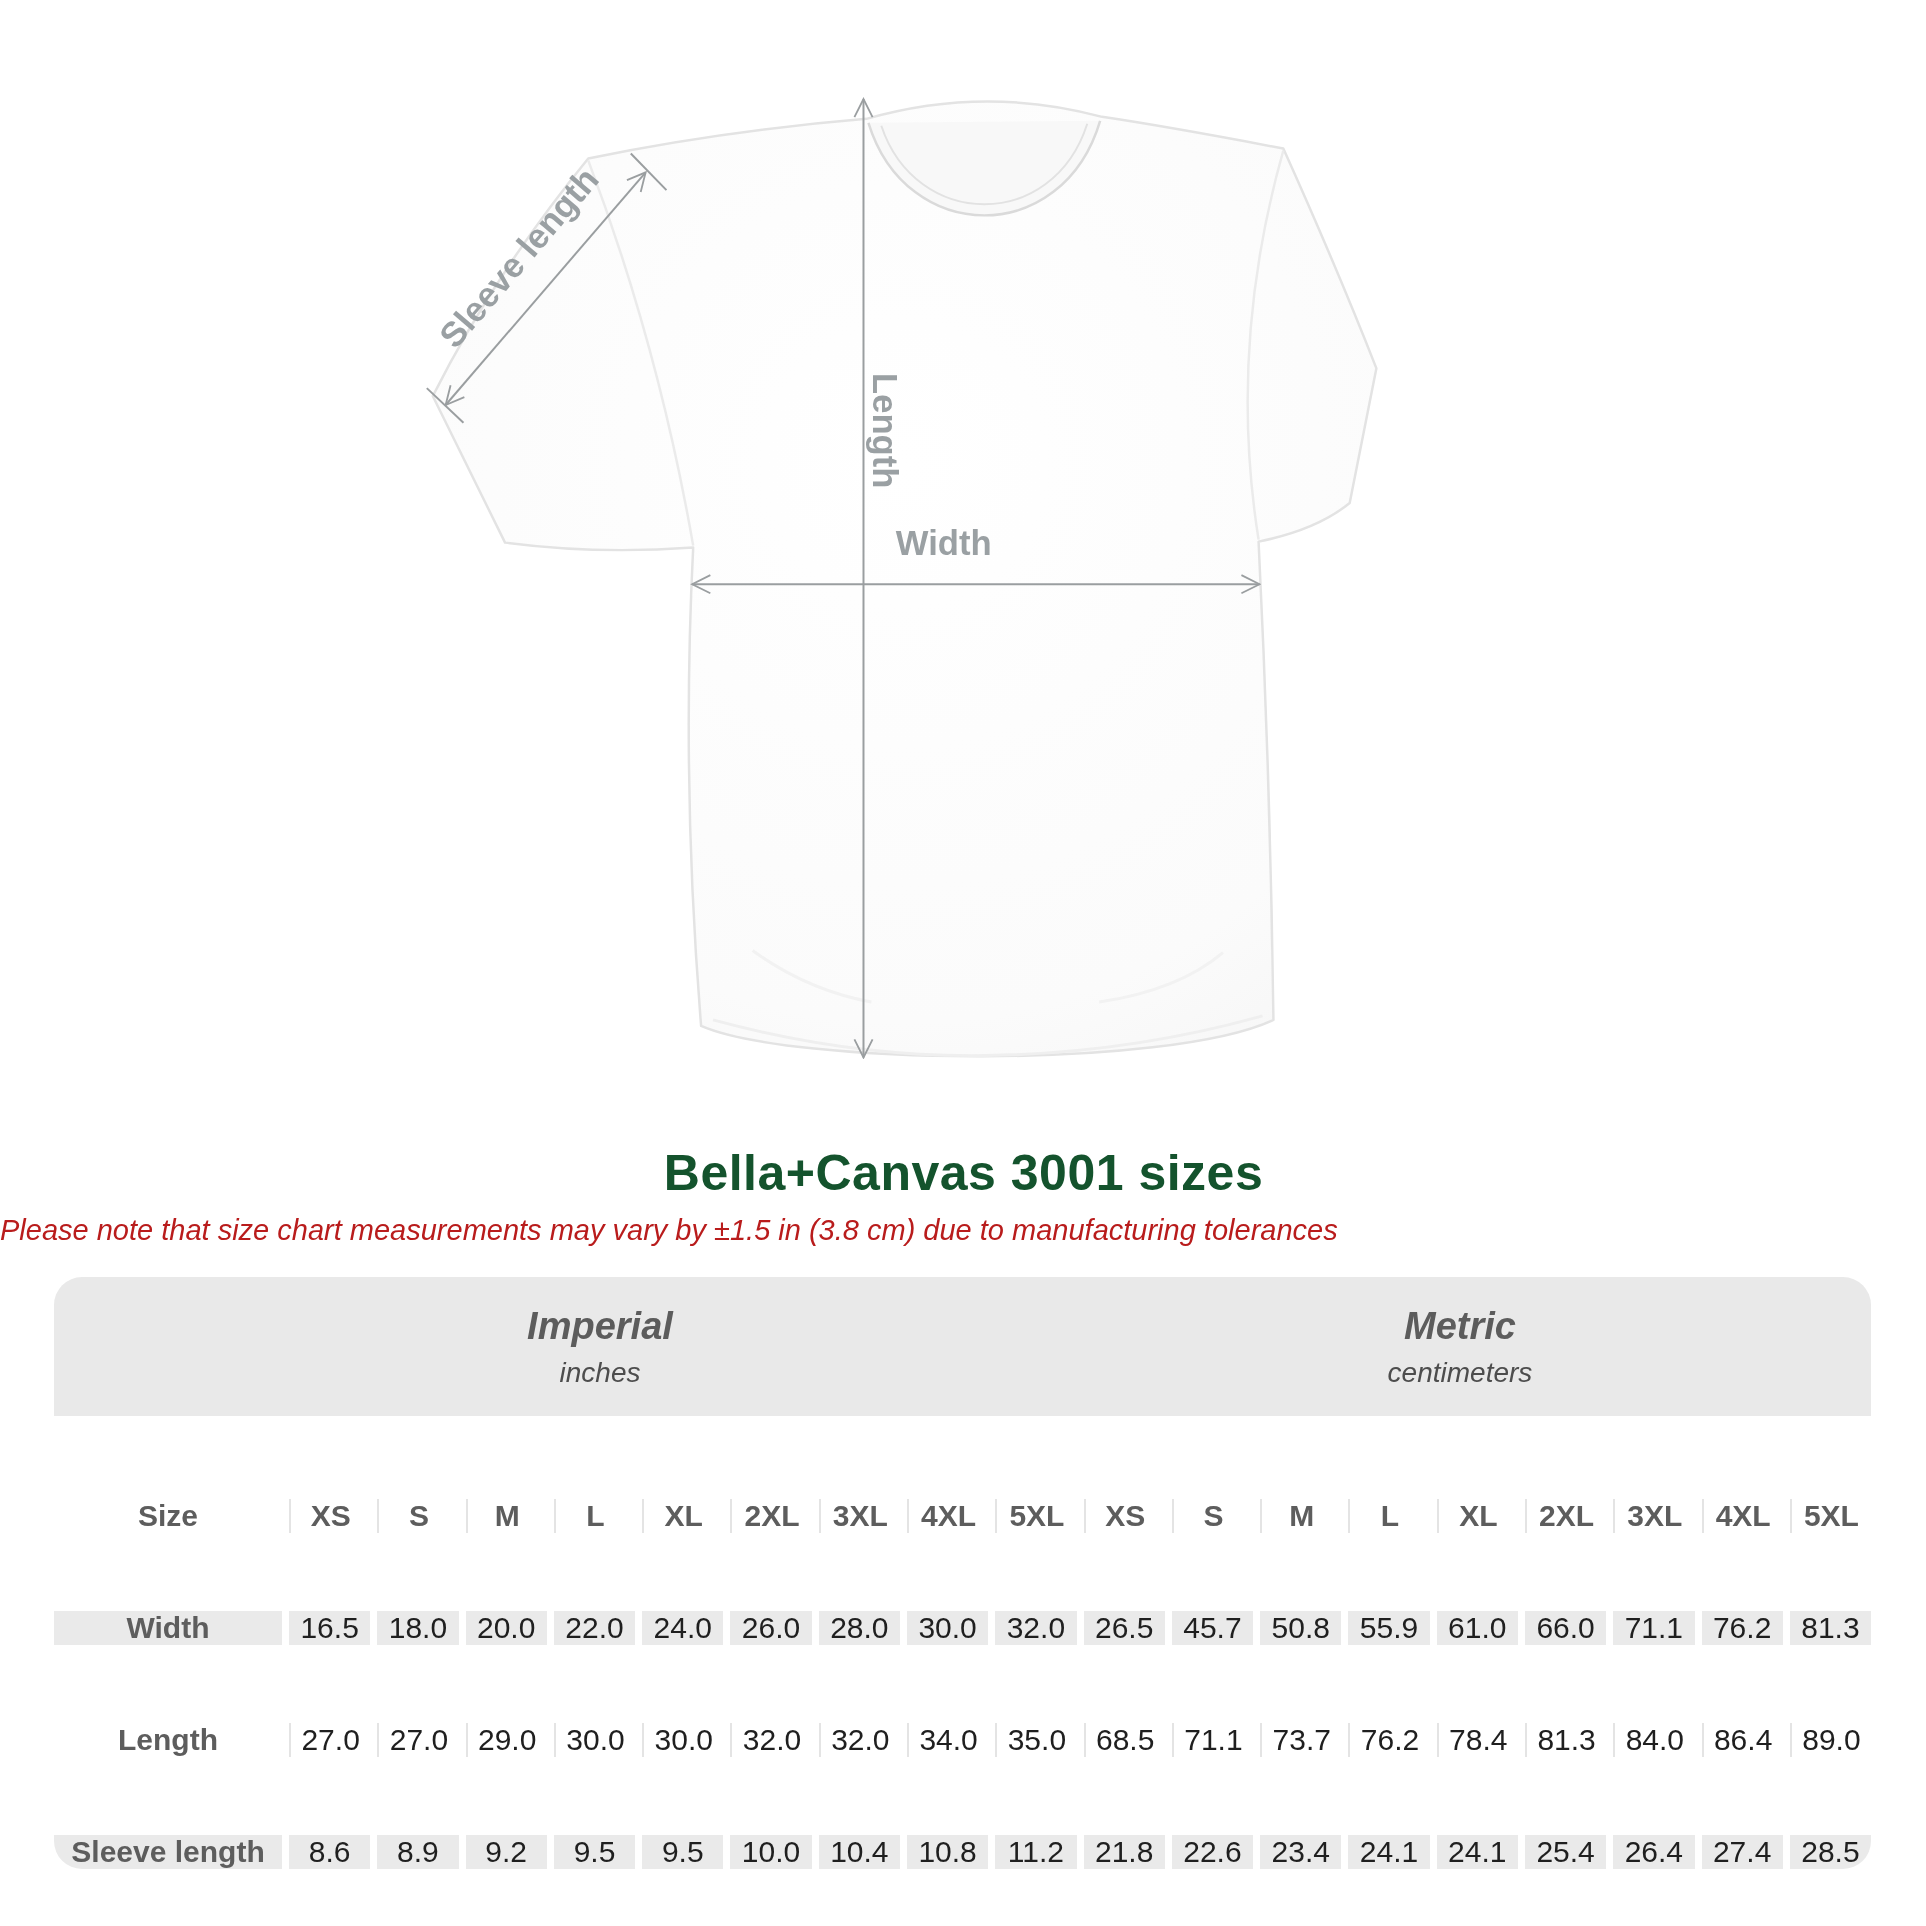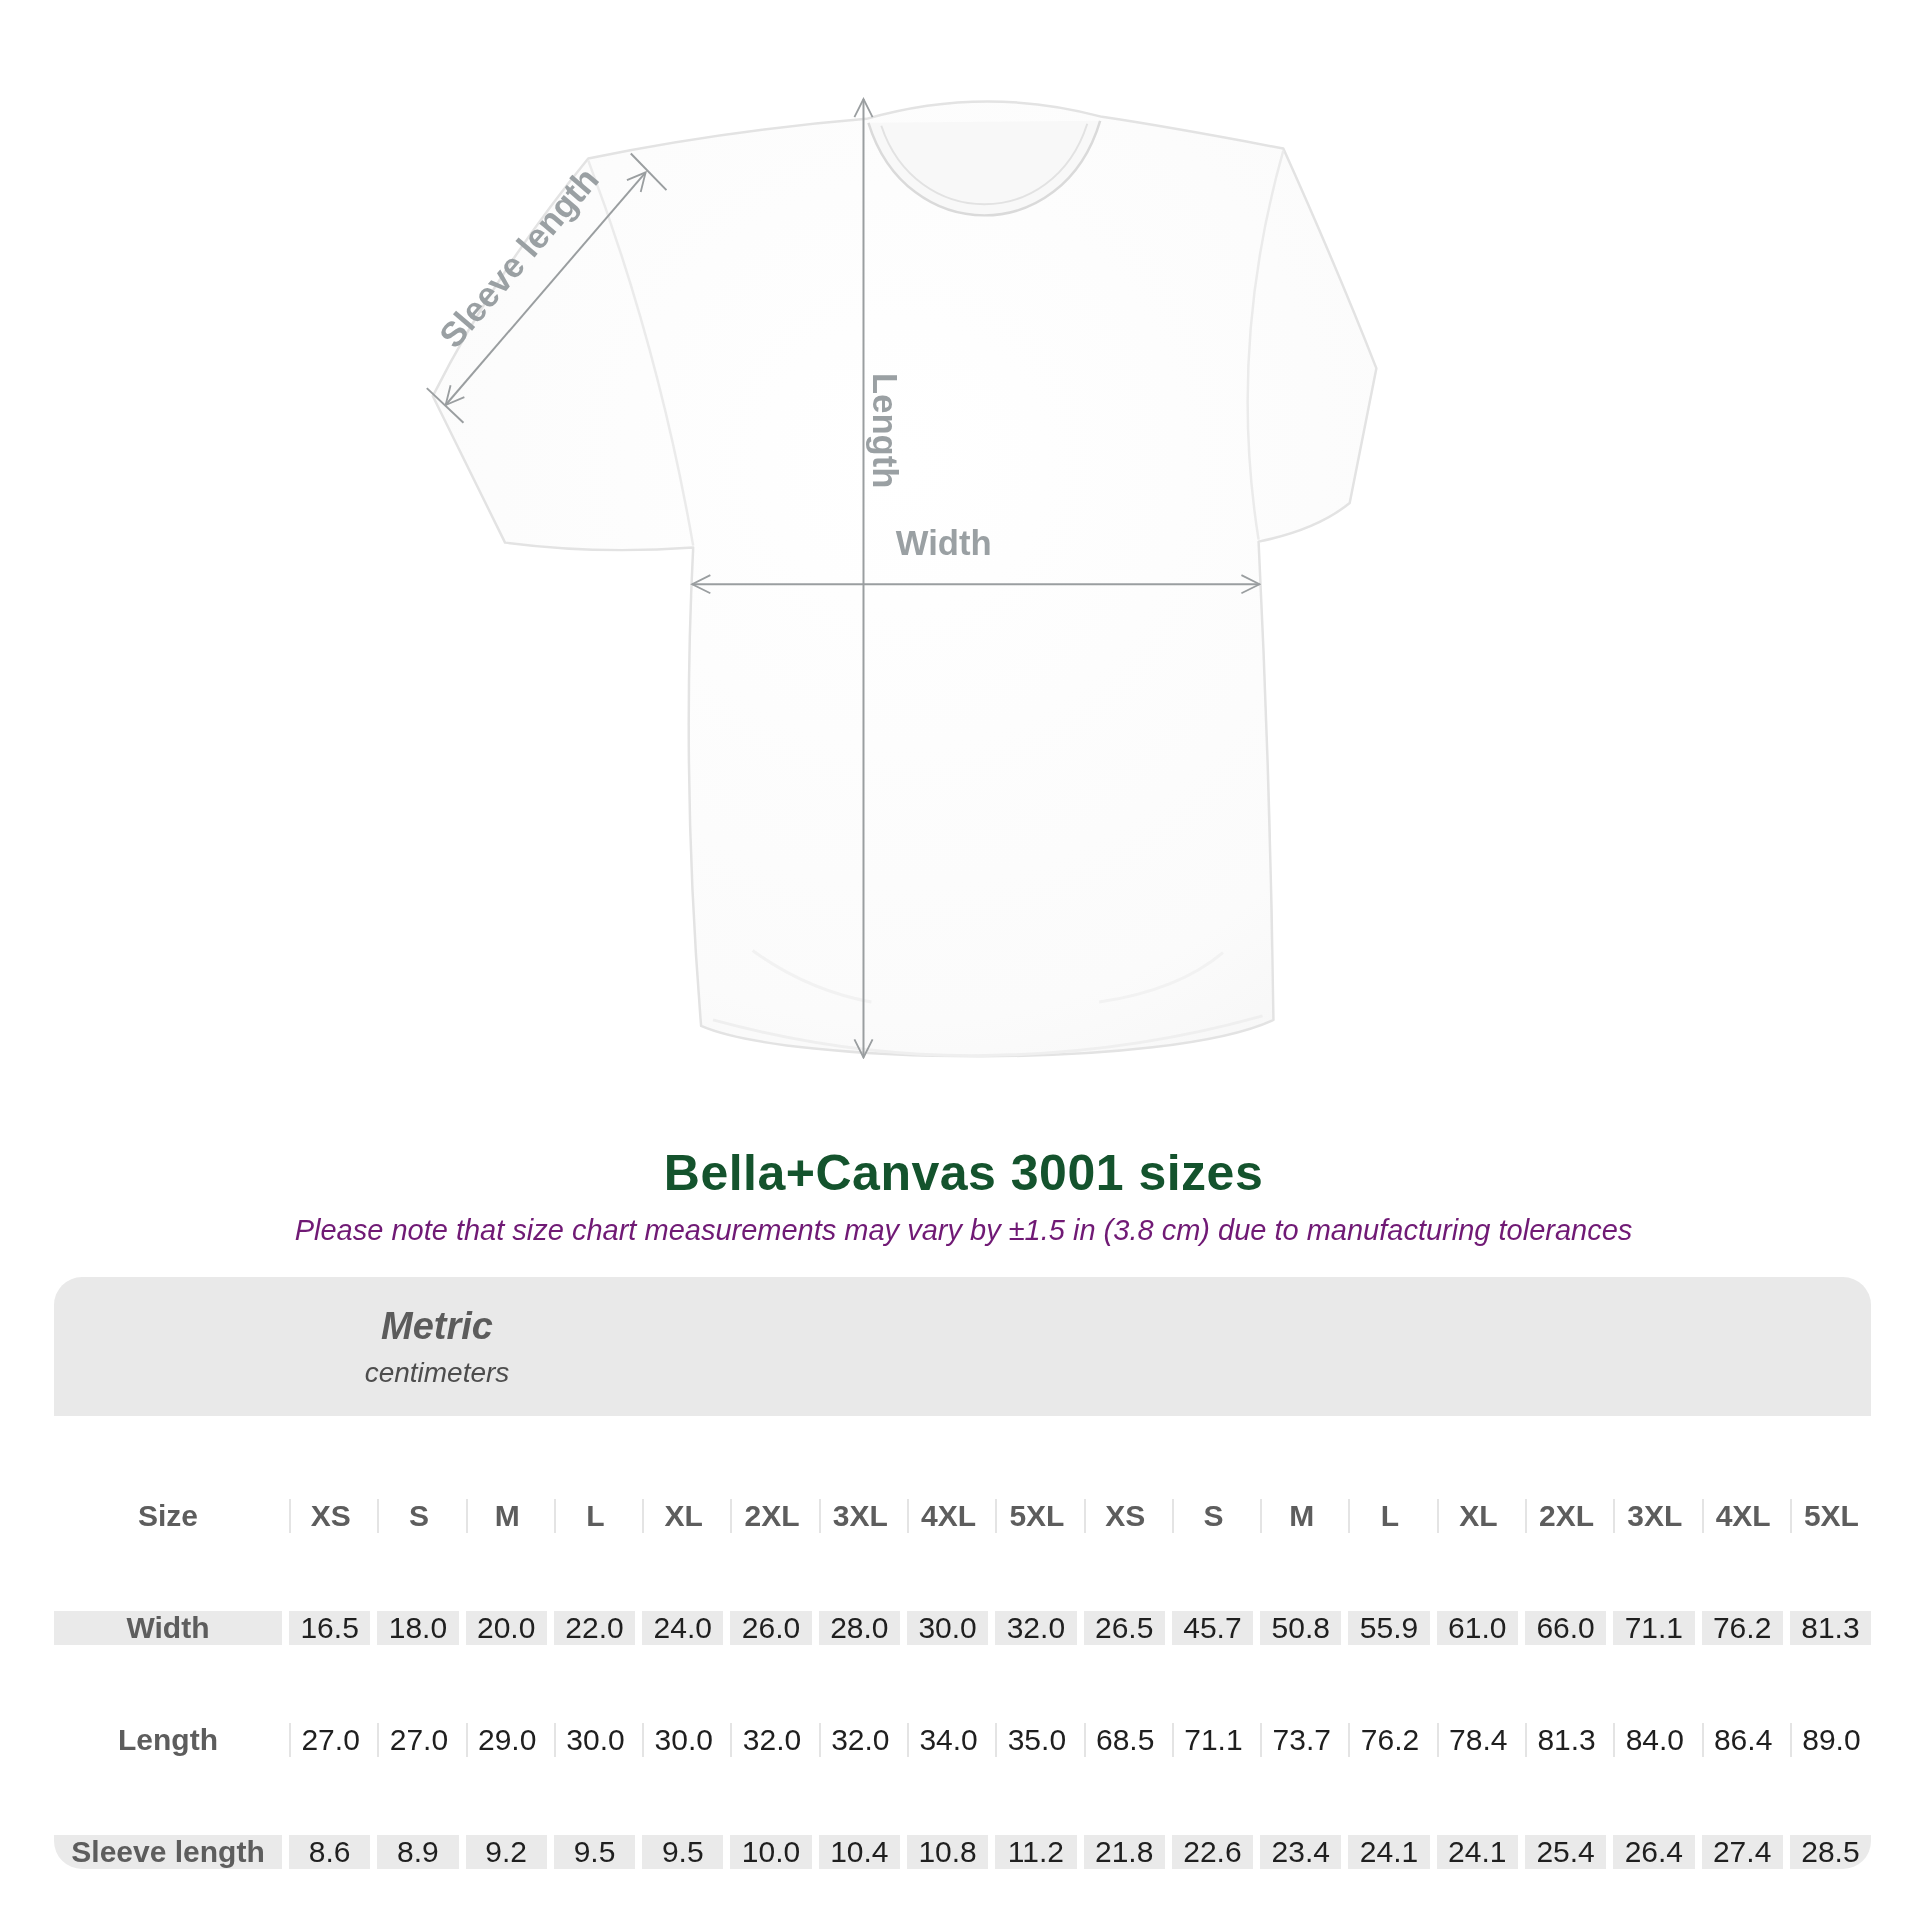--- a/index.html
+++ b/index.html
@@ -9,22 +9,22 @@
 
   
   .diagram{position:absolute;left:0;top:0;width:1927px;height:1109px;}
   .diagram svg{position:absolute;inset:0;color:var(--arrow);}
   .dim-label{fill:var(--label);font-family:"Liberation Sans","DejaVu Sans",sans-serif;
              font-weight:bold;font-size:35px;}
 
   
   .title{position:absolute;left:0;top:1144px;width:100%;text-align:center;
          font-size:50px;font-weight:bold;color:#14532d;letter-spacing:0.5px;}
-  .subtitle{position:absolute;left:0;top:1214px;width:100%;text-align:center;
-            font-style:italic;font-size:29px;color:#701a75;}
+  .subtitle{position:absolute;left:0;top:1214px;width:100%;
+            font-style:italic;font-size:29px;color:#b91c1c;}
 
   
   .sizetable{position:absolute;left:54px;top:1277px;width:1817px;}
   .band{display:flex;height:139px;background:var(--band);border-radius:28px 28px 0 0;}
   .band-cell{display:flex;flex-direction:column;align-items:center;justify-content:center;gap:9px;}
   .band-cell.imperial{width:56.3%;padding-left:69px;box-sizing:border-box;}
   .band-cell.metric{width:43.7%;padding-right:28px;box-sizing:border-box;}
   .band-name{font-size:38px;font-weight:bold;font-style:italic;color:#5c5c5c;}
   .band-unit{font-size:28px;font-style:italic;color:#4d4d4d;}
 
@@ -99,20 +99,24 @@
       <line x1="699" y1="590" x2="1272" y2="590" stroke="currentColor" stroke-width="2" marker-start="url(#ah)" marker-end="url(#ah)"></line>
       <text class="dim-label" x="953" y="560" text-anchor="middle">Width</text>
     </svg>
   </div>
 
   <div class="title">Bella+Canvas 3001 sizes</div>
   <div class="subtitle">Please note that size chart measurements may vary by ±1.5 in (3.8 cm) due to manufacturing tolerances</div>
 
   <div class="sizetable">
     <div class="band">
+      <div class="band-cell imperial">
+        <div class="band-name">Imperial</div>
+        <div class="band-unit">inches</div>
+      </div>
       <div class="band-cell metric">
         <div class="band-name">Metric</div>
         <div class="band-unit">centimeters</div>
       </div>
     </div>
     <div class="trow header-row white" id="size-header-row">
         <div class="cell label-cell">Size</div>
         <div class="cell">XS</div>
         <div class="cell">S</div>
         <div class="cell">M</div>

